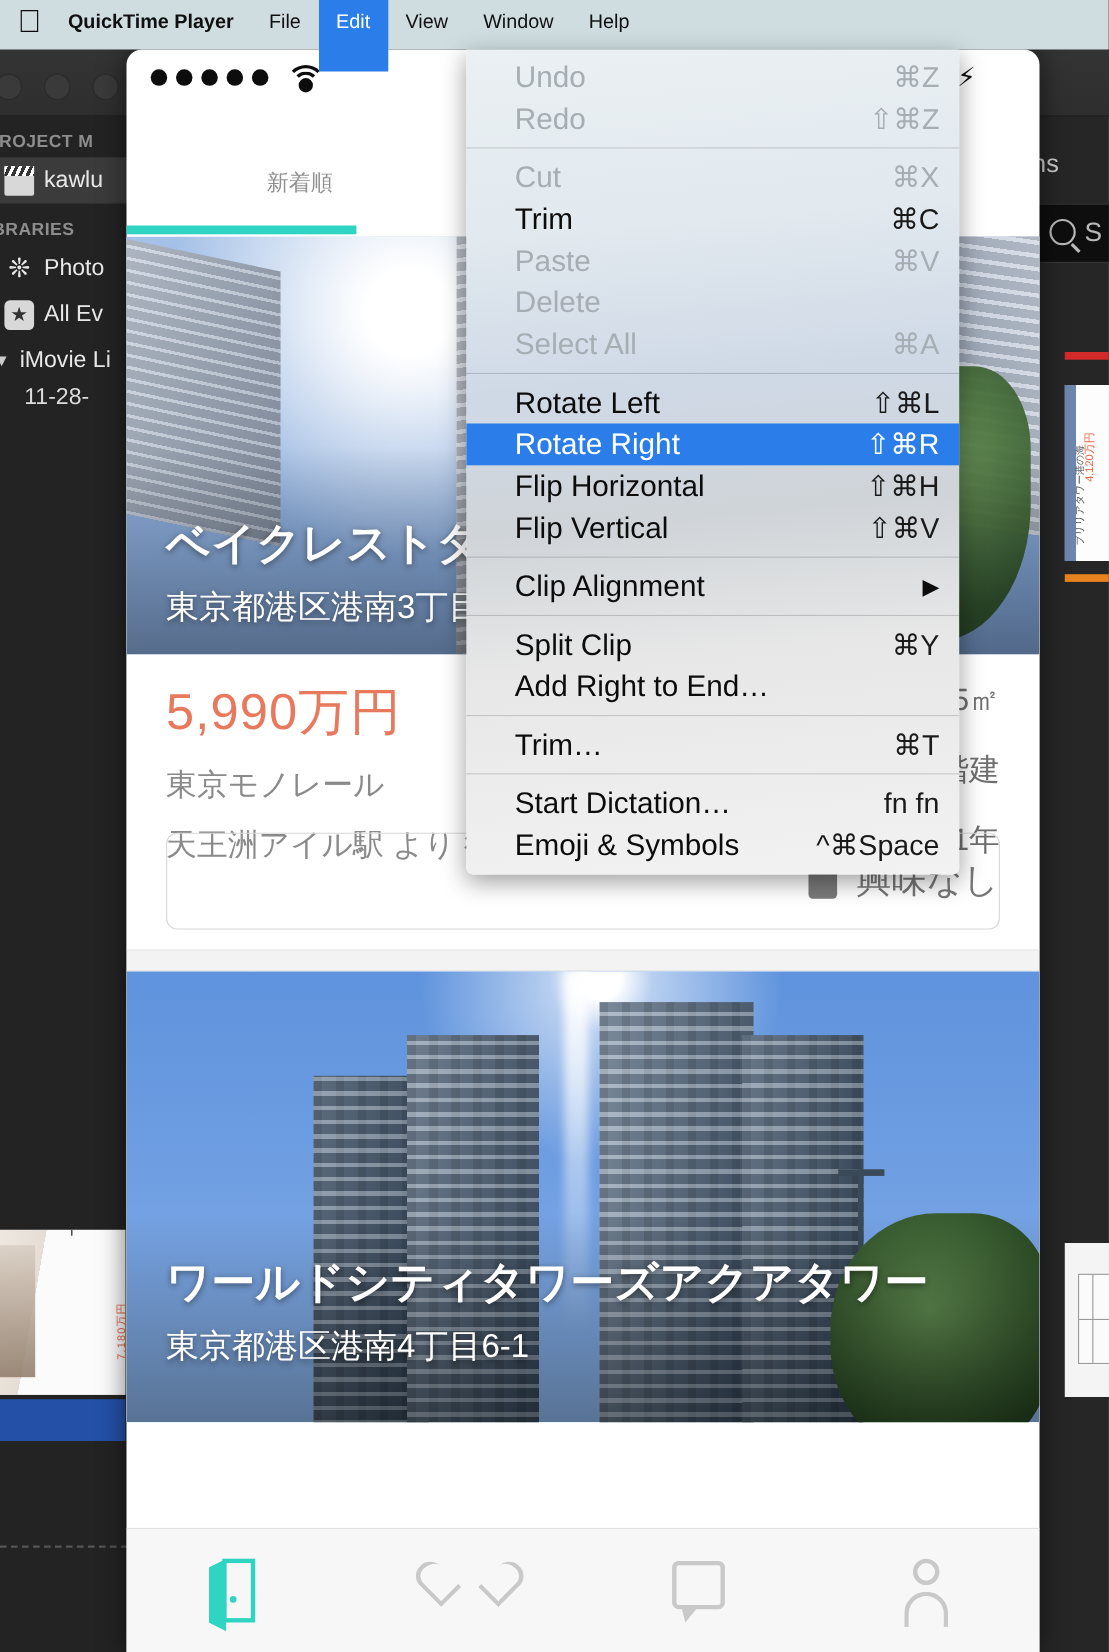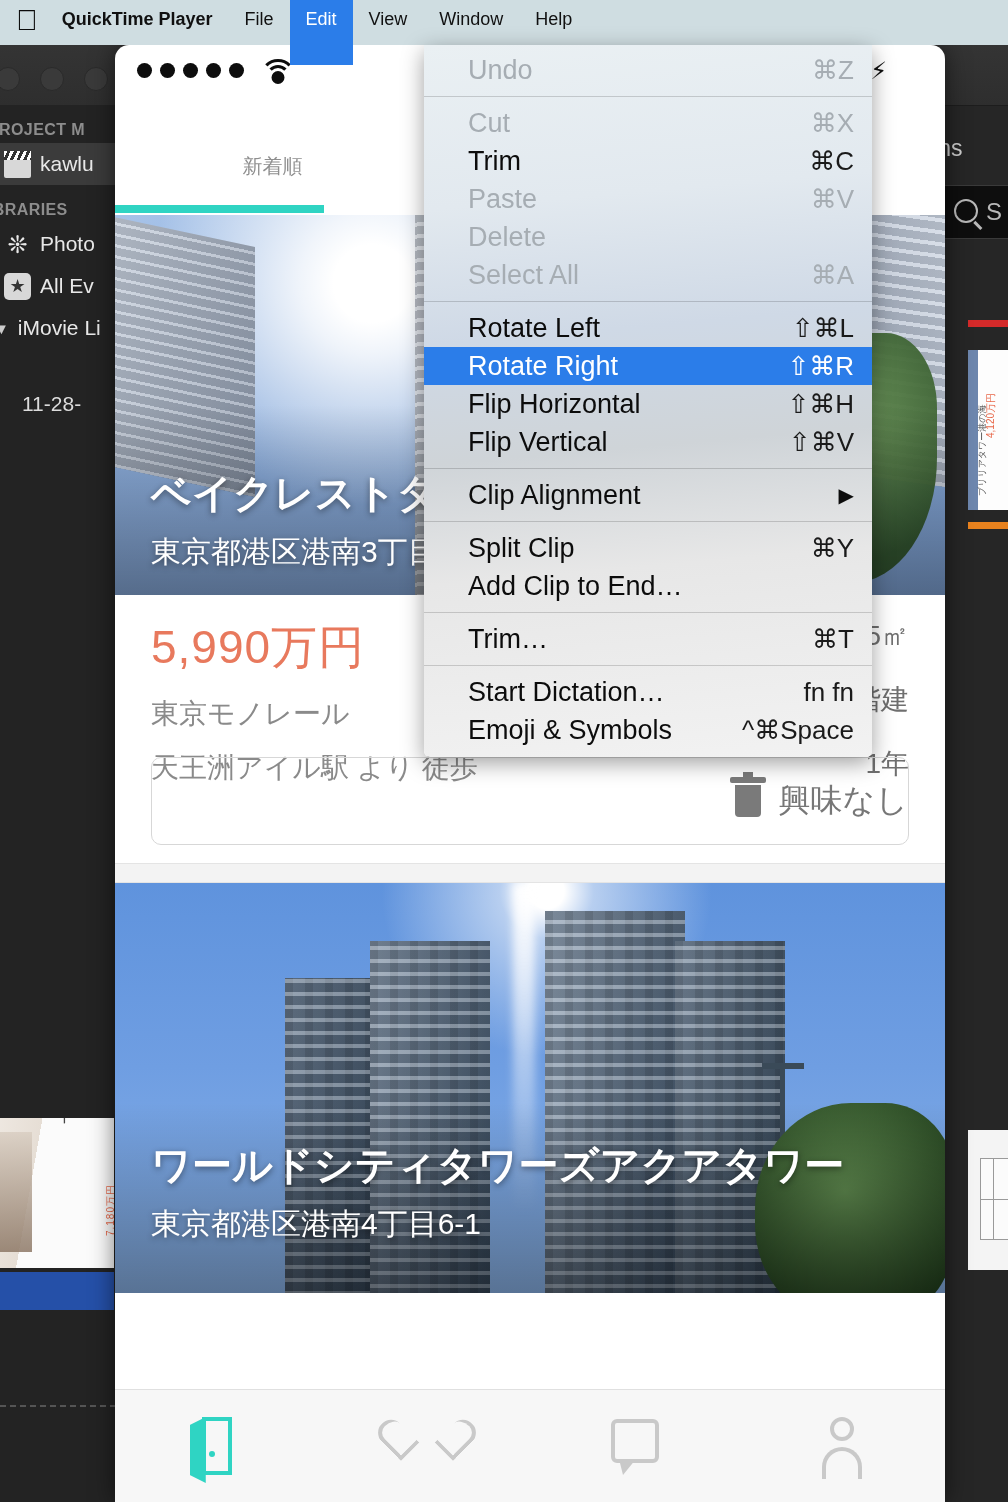--- a/index.html
+++ b/index.html
@@ -24,21 +24,21 @@
     color:#e8e8e8;font-size:21px;white-space:nowrap;overflow:hidden;padding-left:14px;}
   .im-row.sel{background:#3b3b3b;}
   .im-ico{width:27px;height:27px;flex:0 0 27px;position:relative;}
   .ico-clap{background:#d8d8d8;border-radius:2px;}
   .ico-clap:before{content:"";position:absolute;left:0;top:0;width:27px;height:9px;
     background:repeating-linear-gradient(115deg,#fff 0 3px,#333 3px 6px);}
   .ico-photos{color:#e8e8e8;font-size:24px;line-height:27px;text-align:center;}
   .ico-star{background:#d8d8d8;border-radius:5px;color:#333;font-size:18px;
     line-height:27px;text-align:center;}
   .im-row.plain{padding-left:4px;}
-  .im-sub{color:#dcdcdc;font-size:21px;margin-left:22px;white-space:nowrap;margin-top:43px;}
+  .im-sub{color:#dcdcdc;font-size:21px;margin-left:22px;white-space:nowrap;}
 
   .im-browser-label{position:absolute;right:4px;top:135px;color:#cfcfcf;font-size:23px;
     white-space:nowrap;overflow:hidden;width:90px;}
   .im-searchbar{position:absolute;left:940px;top:185px;width:68px;height:52px;
     background:#0e0e0e;border-top:1px solid #3a3a3a;border-bottom:1px solid #3a3a3a;}
   .im-mag{position:absolute;left:14px;top:13px;width:20px;height:20px;border:2.5px solid #b8b8b8;
     border-radius:50%;}
   .im-mag:after{content:"";position:absolute;right:-7px;bottom:-5px;width:10px;height:2.5px;
     background:#b8b8b8;transform:rotate(45deg);}
   .im-sletter{position:absolute;left:46px;top:12px;color:#b8b8b8;font-size:24px;}
@@ -388,20 +388,24 @@
   <div class="mb-item">View</div>
   <div class="mb-item">Window</div>
   <div class="mb-item">Help</div>
 </div>
 
 <div id="edit-menu">
     <div class="mi dim">
       <span>Undo</span>
       <span class="key">⌘Z</span>
     </div>
+    <div class="mi dim">
+      <span>Redo</span>
+      <span class="key">⇧⌘Z</span>
+    </div>
     <div class="msep"></div>
     <div class="mi dim">
       <span>Cut</span>
       <span class="key">⌘X</span>
     </div>
     <div class="mi">
       <span>Trim</span>
       <span class="key">⌘C</span>
     </div>
     <div class="mi dim">
@@ -436,21 +440,21 @@
     <div class="mi">
       <span>Clip Alignment</span>
       <span class="arrow">▶</span>
     </div>
     <div class="msep"></div>
     <div class="mi">
       <span>Split Clip</span>
       <span class="key">⌘Y</span>
     </div>
     <div class="mi">
-      <span>Add Clip to End…</span>
+      <span>Add Right to End…</span>
     </div>
     <div class="msep"></div>
     <div class="mi">
       <span>Trim…</span>
       <span class="key">⌘T</span>
     </div>
     <div class="msep"></div>
     <div class="mi">
       <span>Start Dictation…</span>
       <span class="key">fn fn</span>

